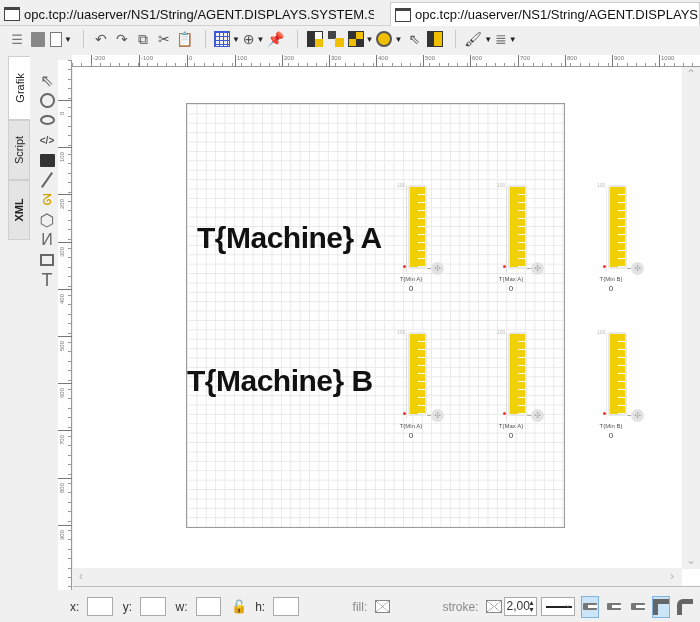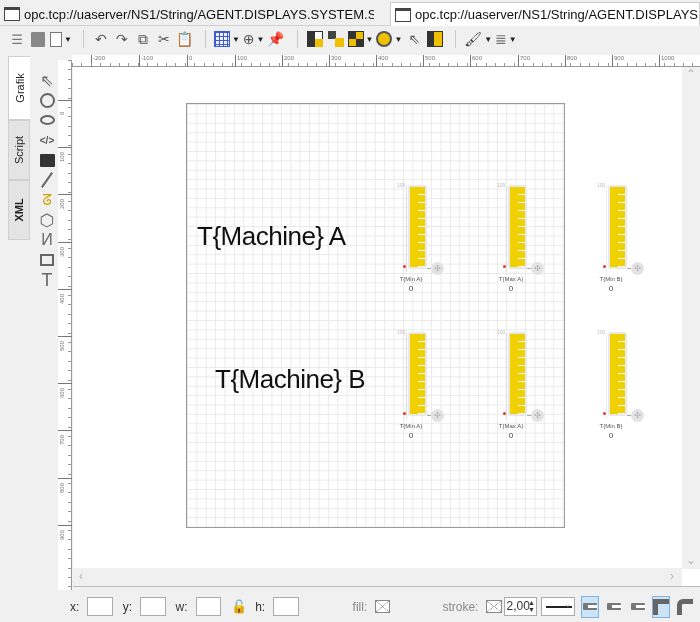--- a/index.html
+++ b/index.html
@@ -44,21 +44,21 @@
   .viewport { position: absolute; left: 73px; top: 67px; width: 627px; height: 520px; background: #fff; border-bottom: 1px solid #bbb; }
   .vscroll { position: absolute; right: 0; top: 0; width: 18px; height: 502px; background: #f0f0f0; }
   .hscroll { position: absolute; left: 0; bottom: 0; width: 609px; height: 18px; background: #f0f0f0; }
   .scroll-arrow { position: absolute; color: #b5b5b5; font-size: 12px; }
 
   
   .page { position: absolute; left: 113px; top: 36px; width: 379px; height: 425px; border: 1px solid #9a9a9a;
     background-color: #fff;
     background-image: linear-gradient(#e9e9e9 1px, transparent 1px), linear-gradient(90deg, #e9e9e9 1px, transparent 1px);
     background-size: 9.4px 9.4px; }
-  .label-text { position: absolute; font-size: 26px; color: #111; white-space: nowrap; letter-spacing: -0.5px; }
+  .label-text { position: absolute; font-size: 30px; color: #111; white-space: nowrap; letter-spacing: -0.5px; font-weight: bold; }
 
   
   .thermo { position: absolute; width: 56px; height: 110px; }
   .thermo .scale-lbl { position: absolute; left: 0; top: 0; font-size: 5px; color: #bbb; }
   .thermo .axis { position: absolute; left: 6px; top: 4px; width: 4px; height: 86px; border-right: 1px solid #ddd; }
   .thermo .tube { position: absolute; left: 11px; top: 3px; width: 19px; height: 84px; background: #e8e8e8; border-radius: 3px; padding: 2px; }
   .thermo .fill { width: 15px; height: 80px; background: #f0d000;
      background-image: repeating-linear-gradient(to bottom, transparent 0, transparent 7px, #fff 7px, #fff 8px);
      background-size: 6px 100%; background-repeat: no-repeat; background-position: right 1px top 0; position: relative; }
   .thermo .fill::after { content: ""; position: absolute; right: 0; top: 0; width: 6px; height: 80px;
@@ -280,21 +280,21 @@
       </div>
     <div class="vr-tick" style="top:465px">
         <span>900</span>
       </div>
     <div style="position:absolute;top:0;bottom:0;right:0;width:3px;background:repeating-linear-gradient(180deg,#999 0,#999 1px,transparent 1px,transparent 9.4px)"></div>
   </div>
 
   <div class="viewport">
     <div class="page">
       <div class="label-text" style="left:10px;top:117px">T{Machine} A</div>
-      <div class="label-text" style="left:28px;top:260px">T{Machine} B</div>
+      <div class="label-text" style="left:0;top:260px">T{Machine} B</div>
     </div>
 
     <div class="thermo" style="left:324px;top:115px">
       <span class="scale-lbl">100</span>
       <div class="axis"></div>
       <div class="tube">
           <div class="fill"></div>
         </div>
       <div class="dot"></div>
       <div class="dash"></div>

